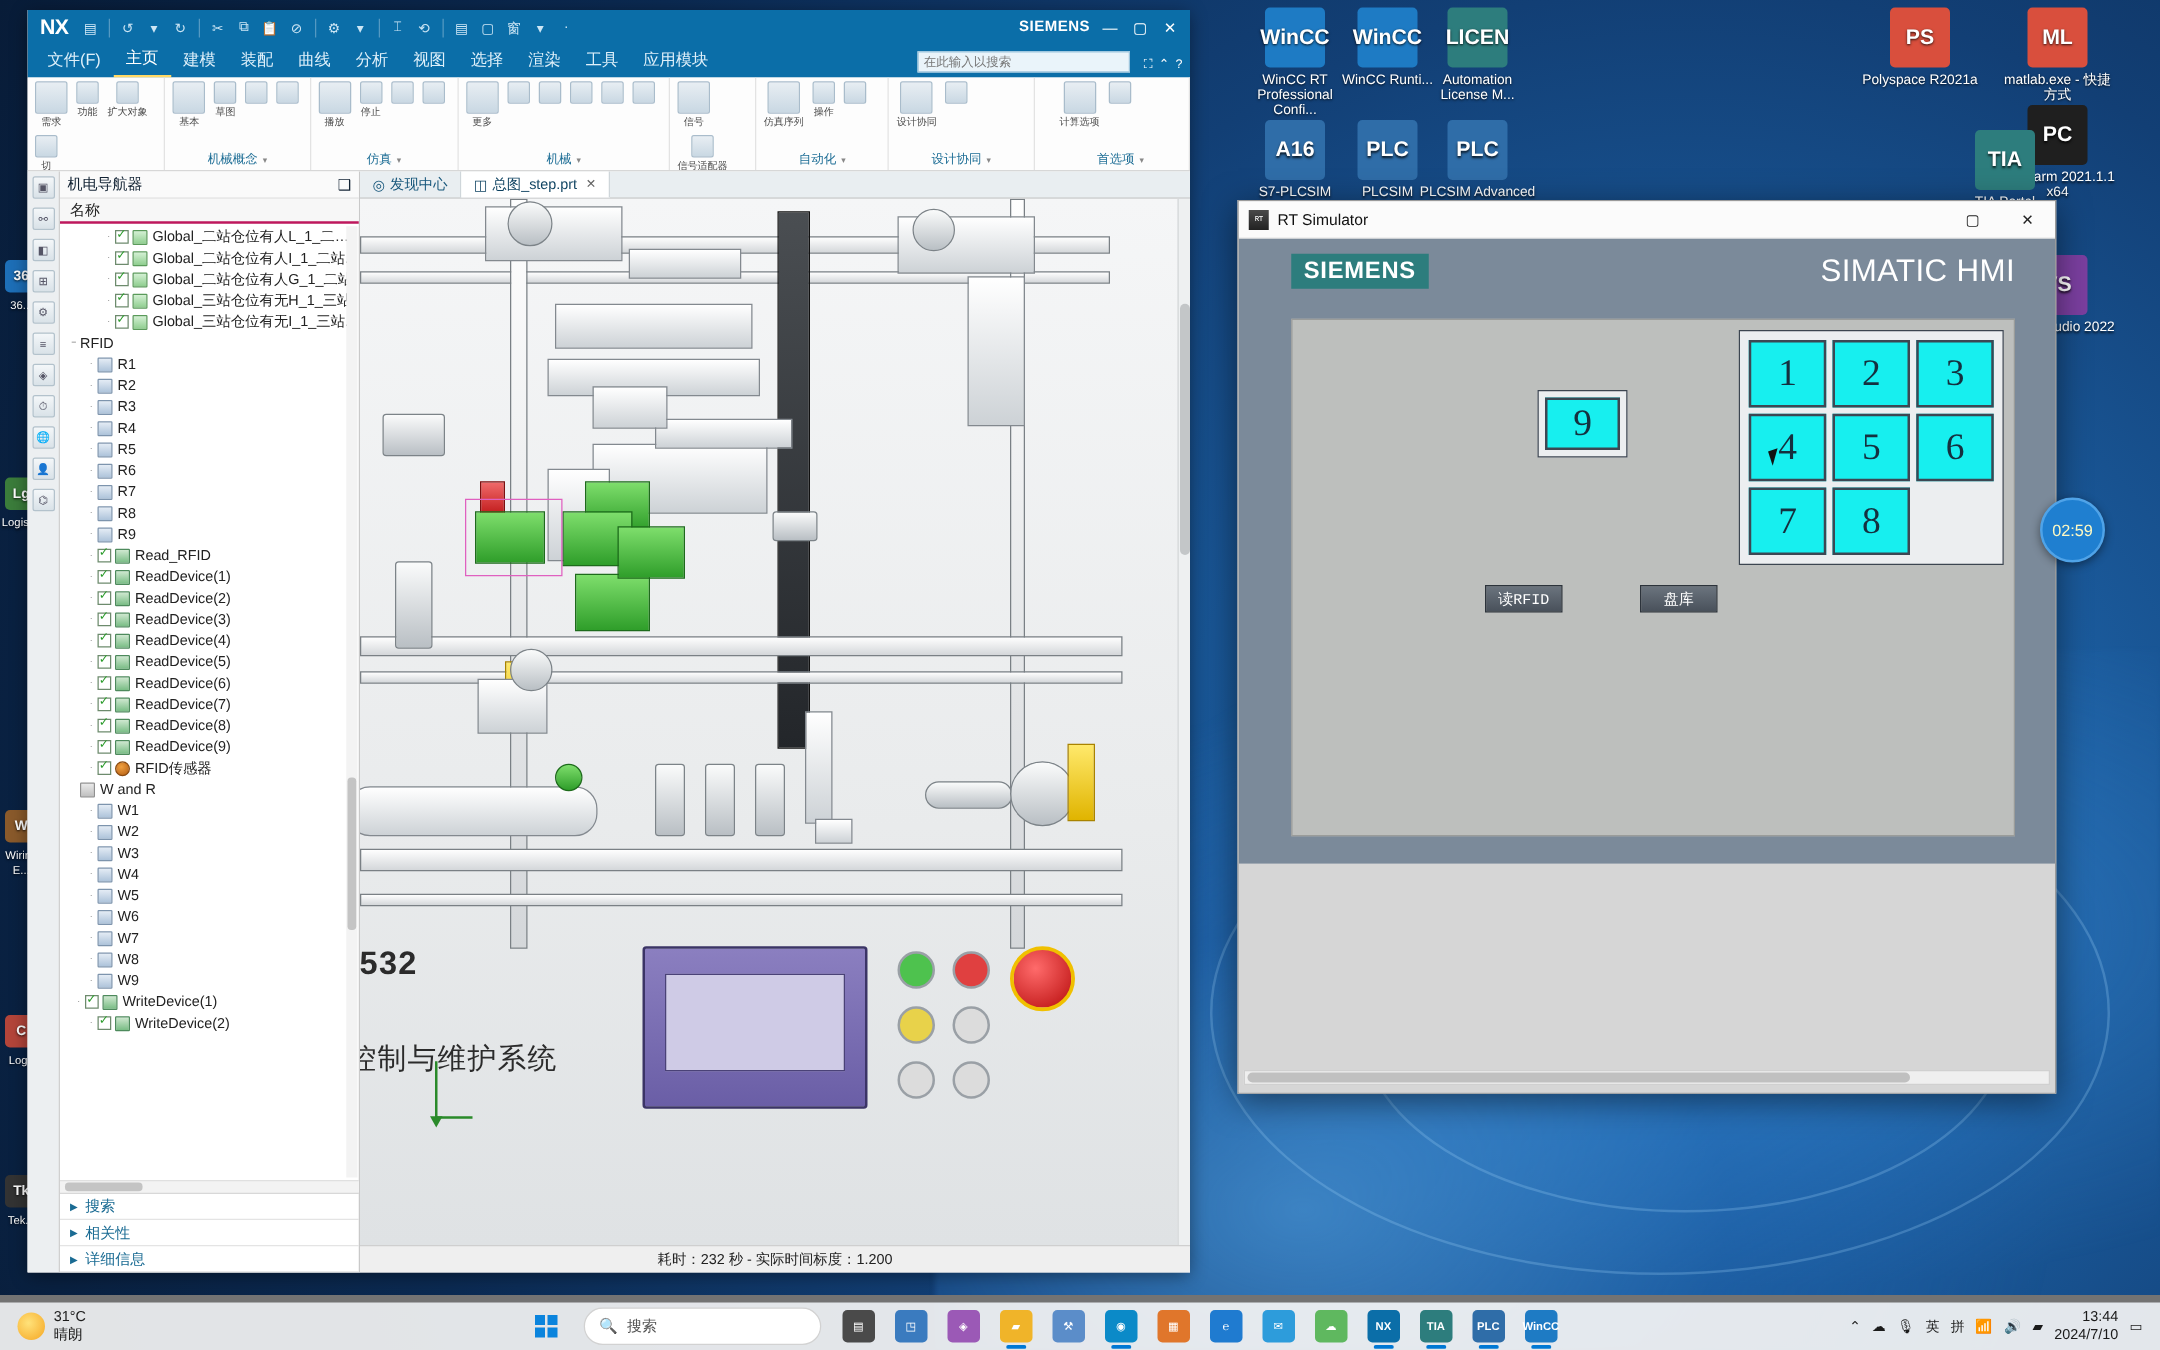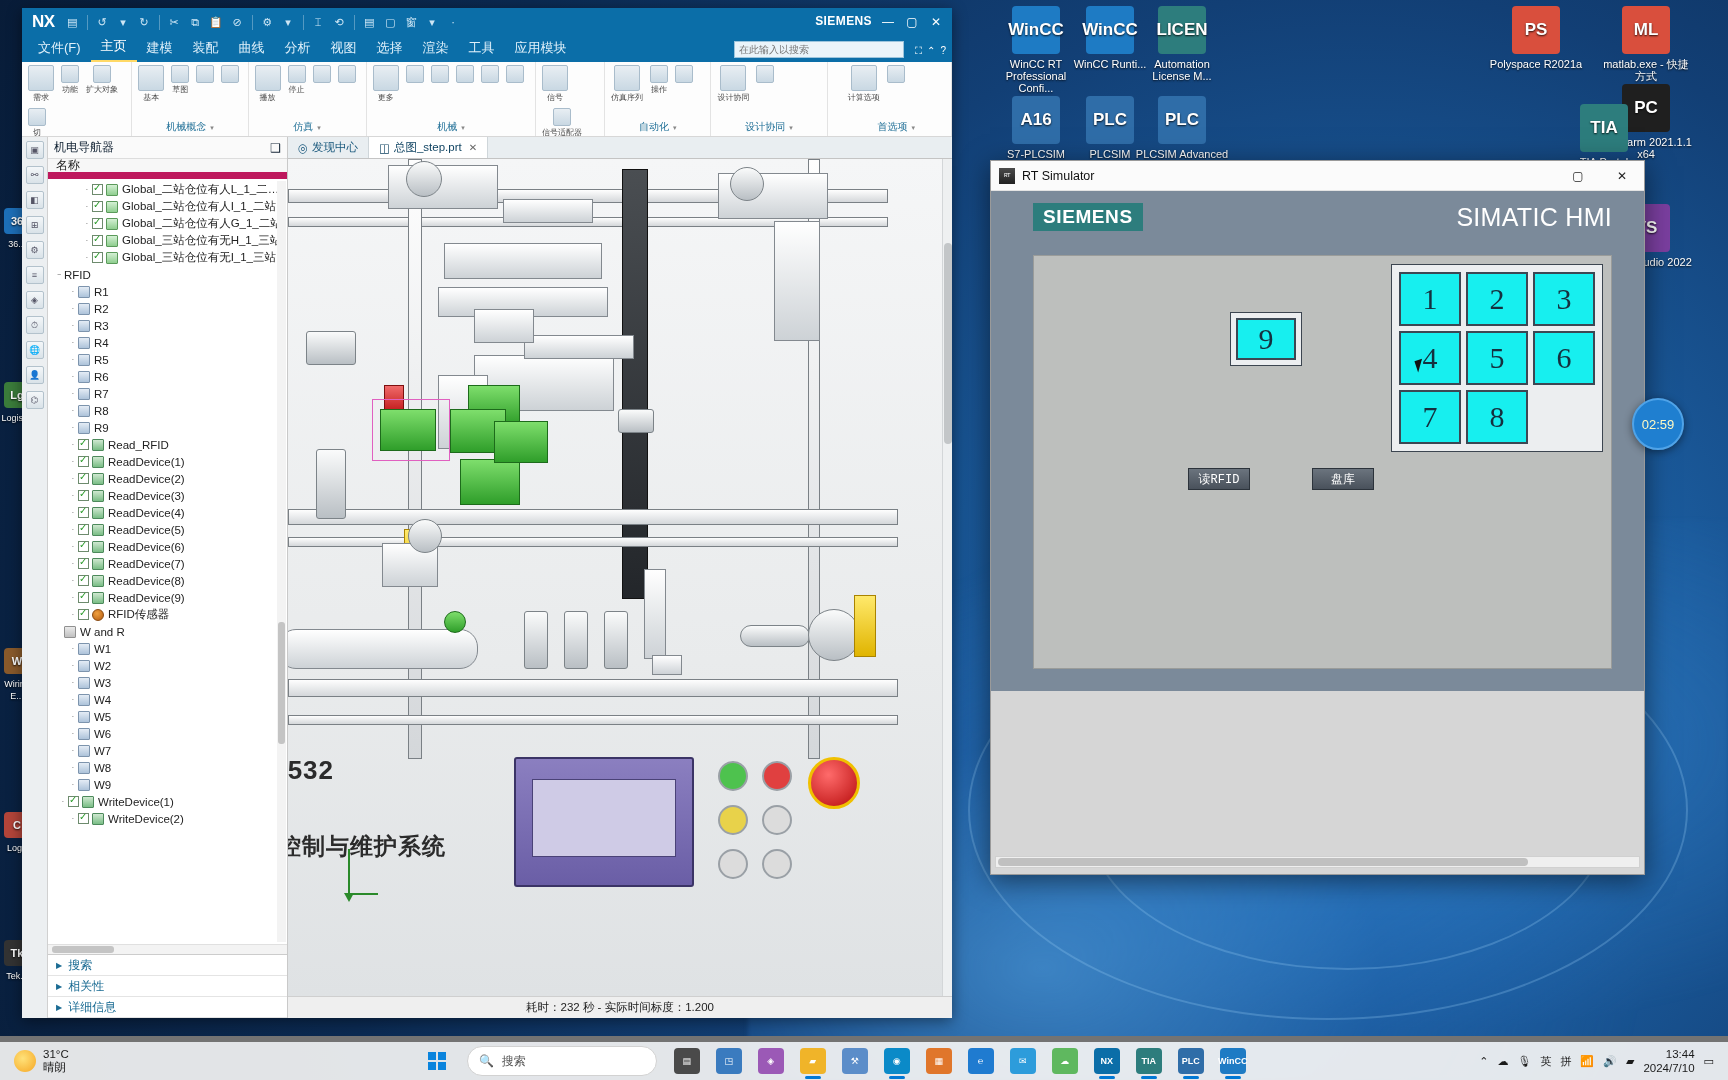--- a/index.html
+++ b/index.html
@@ -141,21 +141,21 @@
     width:240px; background:#fff; border-right:1px solid #c9c9c9;
     display:flex; flex-direction:column; flex:none; min-height:0;
   }
   .nav-head {
     height:22px; display:flex; align-items:center; justify-content:space-between;
     padding:0 6px; font-size:12px; color:#123; background:#fafafa;
     border-bottom:1px solid #ddd; flex:none;
   }
   .nav-col {
     height:20px; display:flex; align-items:center; padding-left:8px;
-    font-size:12px; color:#222; border-bottom:7px solid #be185d;
+    font-size:12px; color:#222; border-bottom:2px solid #be185d;
     background:#f7f7f7; flex:none;
   }
   .nav-tree { flex:1; overflow:hidden; position:relative; padding-top:2px; font-size:11.5px; color:#222; }
   .tnode {
     display:flex; align-items:center; height:17px; white-space:nowrap; cursor:default;
   }
   .tw { width:10px; text-align:center; font-size:7px; color:#666; flex:none; }
   .tchk {
     width:11px; height:11px; border:1px solid #6d8b6d; background:#fff;
     margin-right:3px; flex:none; position:relative;
@@ -223,21 +223,21 @@
   }
   .hmi-screen-3d { position:absolute; background:#cfcbe6; border:1px solid #4a4277; }
   .btn3d { position:absolute; border-radius:50%; border:2px solid #9aa0a6; background:#e9ebec; }
   .estop {
     position:absolute; border-radius:50%; background:radial-gradient(circle at 38% 32%, #ff6b6b, #b80c0c);
     border:3px solid #f0c000;
   }
   .gfx-label {
     position:absolute; font-size:26px; color:#2b2b2b; font-weight:bold; letter-spacing:1px;
   }
-  .gfx-label.sub { font-size:23px; font-weight:bold; }
+  .gfx-label.sub { font-size:23px; font-weight:normal; }
   .triad { position:absolute; }
   .triad .ax { position:absolute; background:#2a8a2a; }
   .gfx-vscroll {
     position:absolute; right:0; top:0; bottom:0; width:10px; background:#eef0f1; border-left:1px solid #d3d6d8;
   }
   .gfx-vscroll .thumb { position:absolute; left:1px; width:8px; top:10%; height:24%; background:#c3c6c8; border-radius:4px; }
 
   .nx-status {
     height:22px; background:#efefef; border-top:1px solid #cfcfcf;
     display:flex; align-items:center; justify-content:center;

